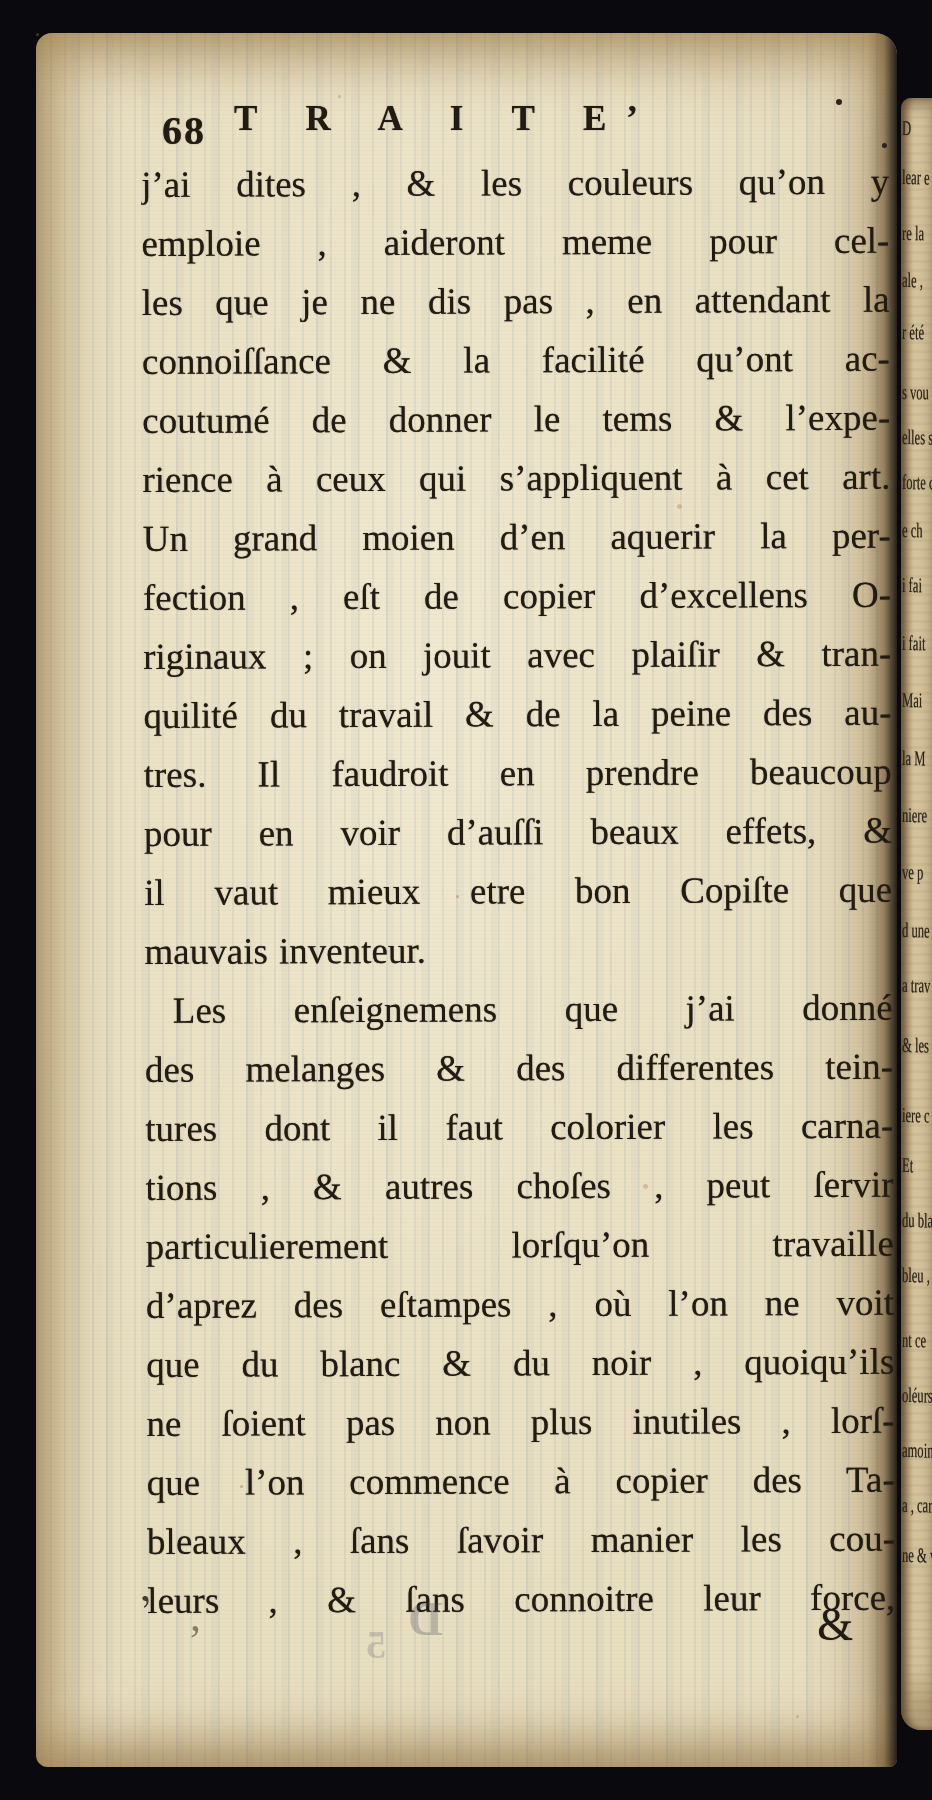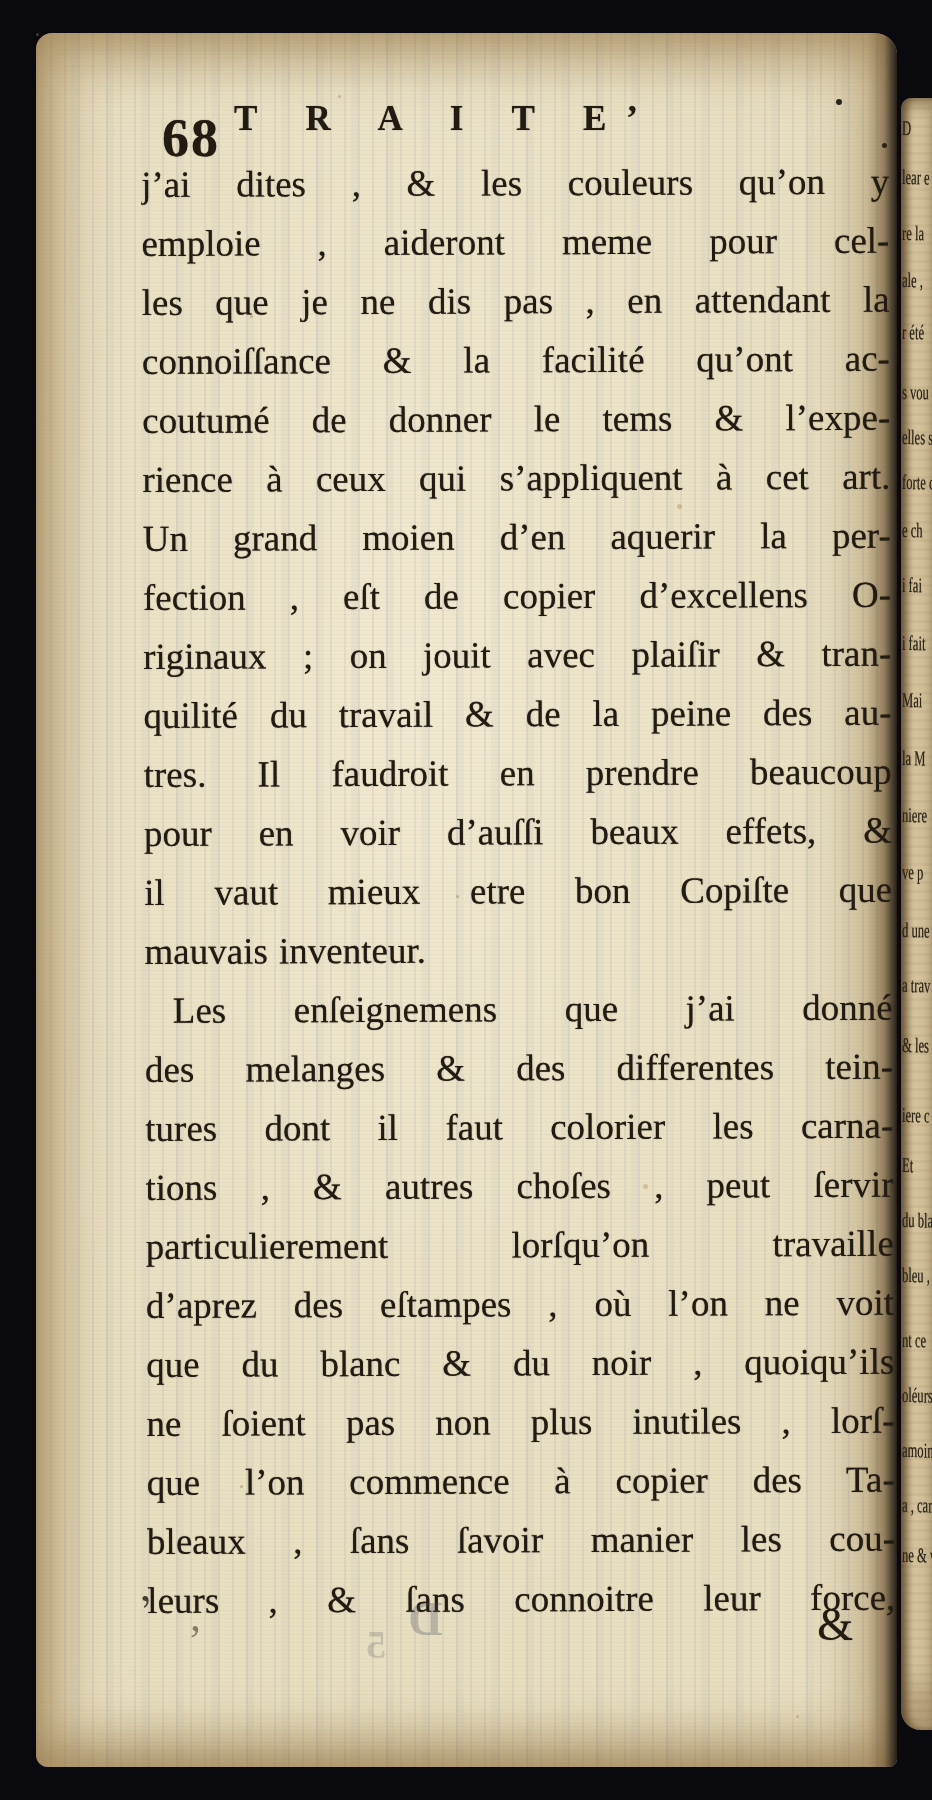--- a/index.html
+++ b/index.html
@@ -20,21 +20,21 @@
       inset -34px 0 55px rgba(118,84,38,.30),
       inset 26px 0 48px rgba(140,104,52,.22),
       inset 0 28px 48px rgba(126,94,46,.20),
       inset 0 -26px 46px rgba(120,88,44,.28);}
   
   .gutter-crease{position:absolute;right:0;top:0;width:30px;height:100%;
     border-radius:0 22px 8px 0;
     background:linear-gradient(90deg, rgba(60,40,18,0) 0%, rgba(70,48,22,.28) 55%, rgba(8,6,8,.82) 100%);}
   
   .running-head{position:absolute;left:0;top:0;width:100%;height:180px;color:var(--ink,#221b12);}
-  .page-number{position:absolute;left:126px;top:74px;font-size:54px;font-weight:bold;
+  .page-number{position:absolute;left:126px;top:74px;font-size:40px;font-weight:bold;
     letter-spacing:2px;text-shadow:0 0 1px rgba(30,22,12,.8);}
   .head-title{position:absolute;left:105px;top:66px;width:610px;text-align:center;
     font-size:35px;letter-spacing:20px;font-weight:bold;text-shadow:0 0 1px rgba(30,22,12,.75);}
   
   .text-block{position:absolute;left:105px;top:122px;width:748px;
     color:var(--ink,#221b12);transform:rotate(-.25deg);transform-origin:top left;}
   .line{height:59px;line-height:59px;font-size:37px;overflow:hidden;
     text-align:justify;text-align-last:justify;word-spacing:2px;
     text-shadow:0 0 1px rgba(30,22,12,.72);}
   .line.no-justify{text-align:left;text-align-last:left;}

